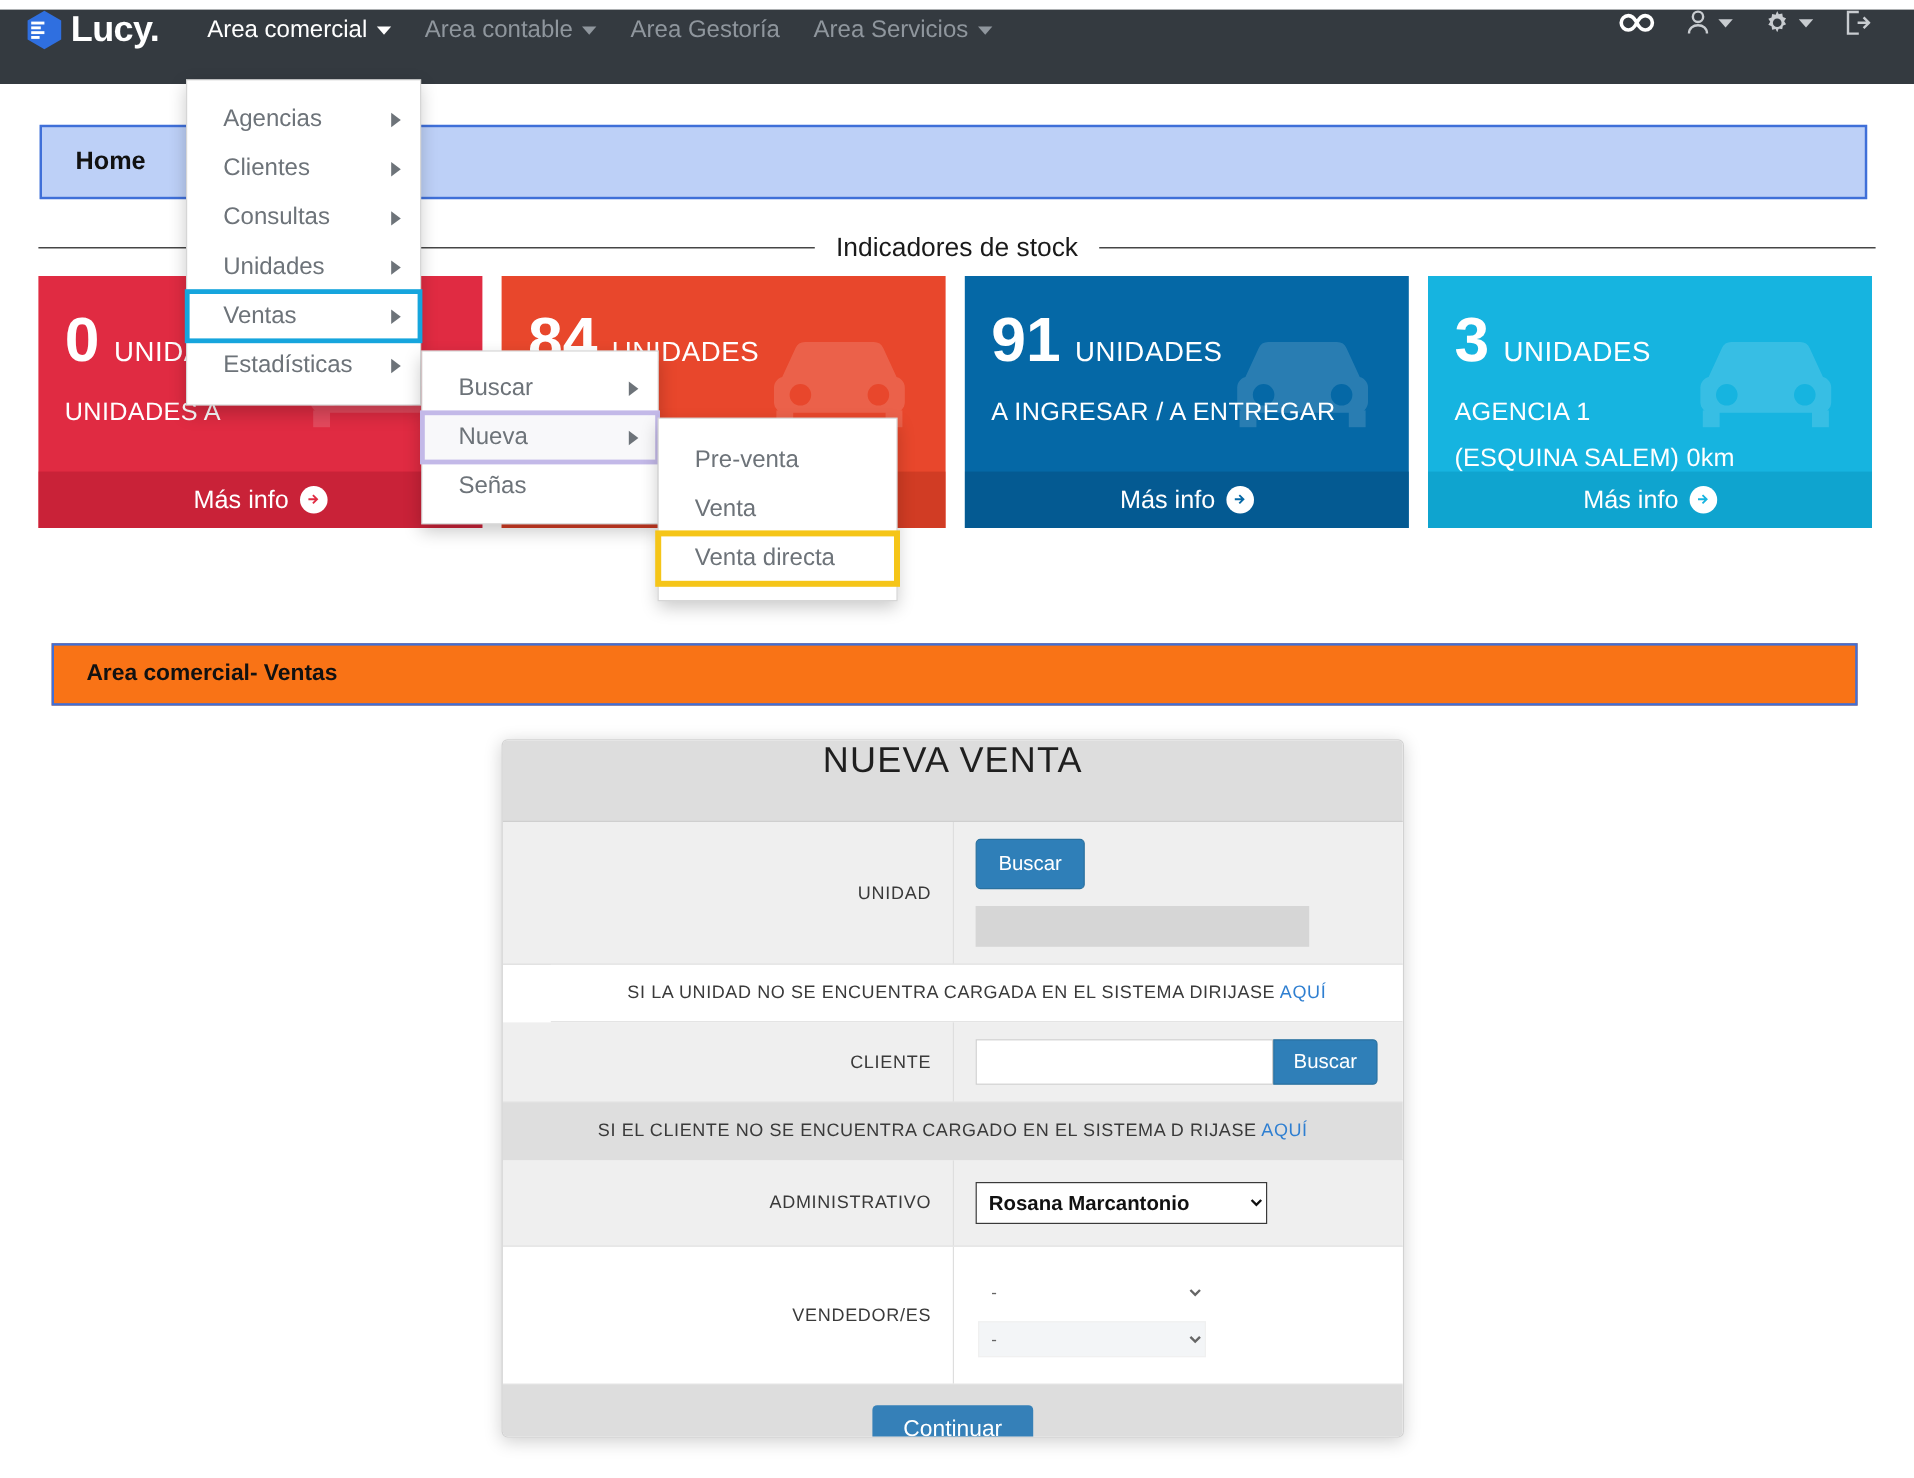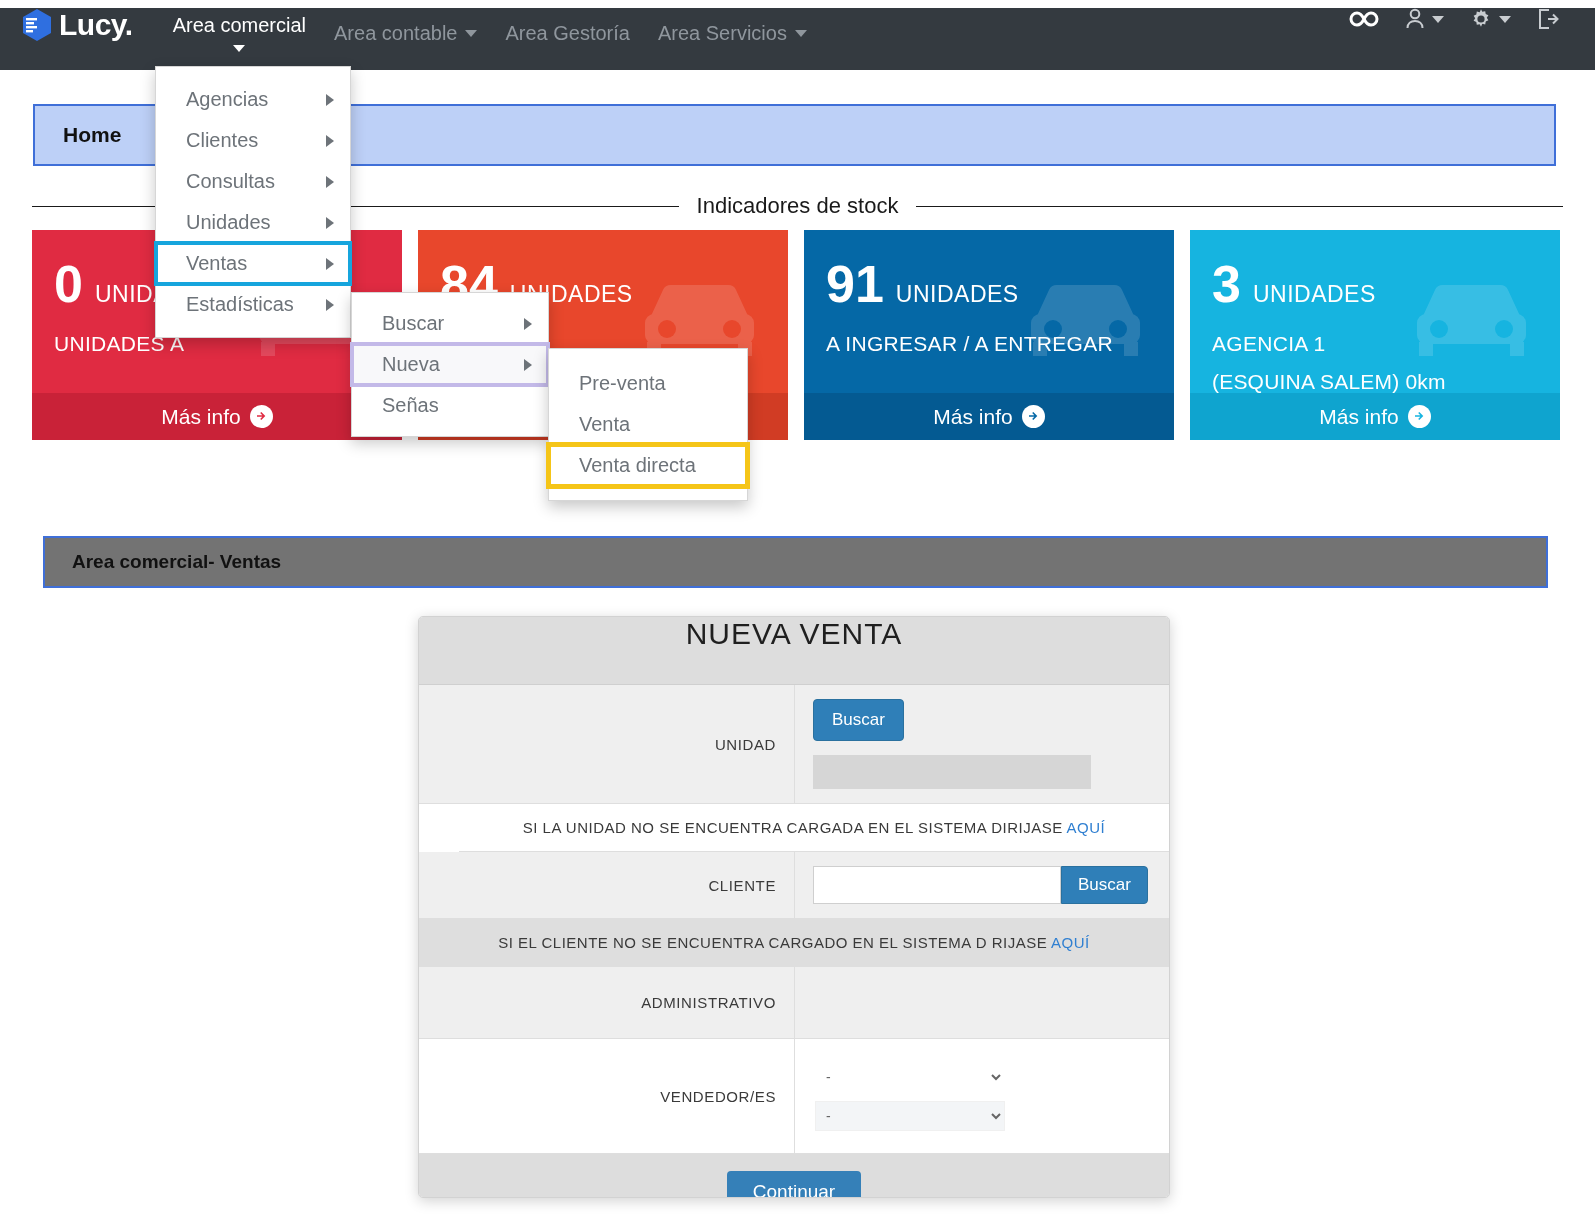--- a/index.html
+++ b/index.html
@@ -29,21 +29,21 @@
   }
   .nav-items { display:flex; align-items:center; gap:0; }
   .nav-link {
     display:flex; align-items:center; gap:8px;
     padding:6px 14px;
     font-size:20px;
     color:#8f969d;
     white-space:nowrap;
     cursor:pointer;
   }
-  .nav-link.active { color:#ffffff;flex-direction:column; }
+  .nav-link.active { color:#ffffff; }
   .caret {
     width:0;height:0;
     border-left:6px solid transparent;
     border-right:6px solid transparent;
     border-top:7px solid currentColor;
     display:inline-block;
   }
   .nav-right { margin-left:auto; display:flex; align-items:center; gap:26px; padding-right:14px;}
   .nav-icon { color:#c8ccd0; display:flex; align-items:center; gap:7px; cursor:pointer; }
   .nav-icon.bright { color:#ffffff; }
@@ -149,21 +149,21 @@
   .card.c3 { background:#0568a6; }
   .card.c3 .footer { background:#045a92; }
   .card.c3 .arrow-circle svg path { fill:#0568a6; }
   .card.c4 { background:#16b4e0; }
   .card.c4 .footer { background:#0fa4cf; }
   .card.c4 .arrow-circle svg path { fill:#16b4e0; }
 
   
   .area-banner {
     position:absolute; left:43px; top:536px; width:1505px; height:52px;
-    background:#737373; border:2px solid #3f6fd8;
+    background:#f97316; border:2px solid #3f6fd8;
     display:flex; align-items:center;
     z-index:8;
   }
   .area-banner .label {
     font-size:19px; font-weight:bold; color:#111; padding-left:27px;
   }
 
   
   .panel {
     position:absolute; left:418px; top:616px; width:752px; height:582px;
@@ -457,20 +457,25 @@
       </div>
     </div>
   </div>
 
   <div class="note-row grey">
     <span>SI EL CLIENTE NO SE ENCUENTRA CARGADO EN EL SISTEMA D RIJASE </span><a href="#">AQUÍ</a>
   </div>
 
   <div class="frow grey" style="height:72px;">
     <div class="fl">ADMINISTRATIVO</div>
+    <div class="fr" style="justify-content:center;">
+      <select class="sel-admin">
+        <option>Rosana Marcantonio</option>
+      </select>
+    </div>
   </div>
 
   <div class="frow white" style="height:115px;">
     <div class="fl">VENDEDOR/ES</div>
     <div class="fr" style="justify-content:center;">
       <div class="vend-wrap">
         <select class="sel-vend">
           <option>-</option>
         </select>
         <select class="sel-vend second">

